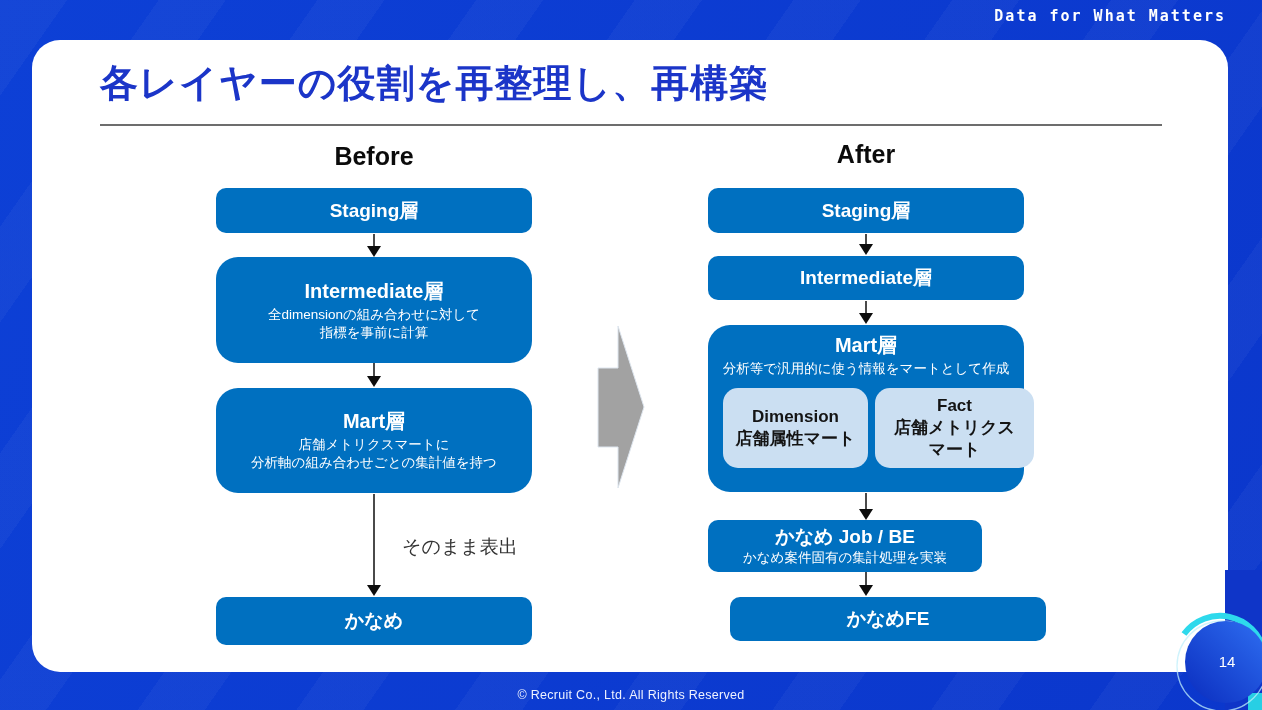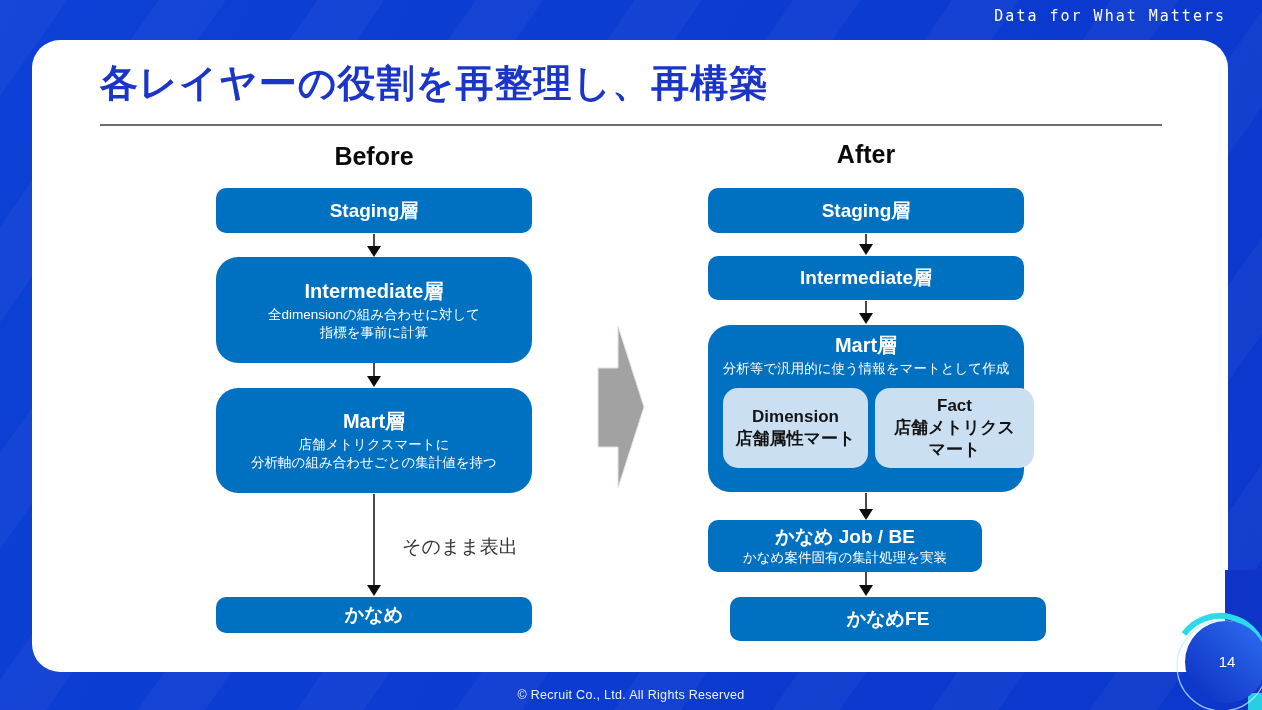--- a/index.html
+++ b/index.html
@@ -10,21 +10,21 @@
     background:linear-gradient(115deg,#0d40d6 0%,#0b37cc 100%);
   }
   .slide::before{
     content:"";position:absolute;inset:0;
     background:repeating-linear-gradient(125deg,rgba(255,255,255,.035) 0 55px,rgba(255,255,255,0) 55px 130px);
     pointer-events:none;
   }
   .logo{
     position:absolute;top:7px;right:36px;color:#fff;
     font-family:"DejaVu Sans Mono","Liberation Mono",monospace;
-    font-size:15px;font-weight:normal;letter-spacing:2px;
+    font-size:15px;font-weight:bold;letter-spacing:2px;
   }
   .card{
     position:absolute;left:32px;top:40px;width:1196px;height:632px;
     background:#ffffff;border-radius:28px;
   }
   .page-title{
     position:absolute;left:100px;top:58px;width:1080px;
     color:#1b35c8;font-size:38px;font-weight:bold;letter-spacing:1px;
   }
   .title-divider{
@@ -117,21 +117,21 @@
     </div>
   </div>
 
   <div class="connector" style="left:367px;top:494px;height:102px;">
     <div class="line"></div>
     <div class="head"></div>
   </div>
 
   <div class="passthrough-label">そのまま表出</div>
 
-  <div class="box" style="left:216px;top:597px;width:316px;height:36px;">
+  <div class="box" style="left:216px;top:597px;width:316px;height:48px;">
     <div class="box-title sm">かなめ</div>
   </div>
 
   <svg class="big-arrow" width="58" height="170" viewBox="0 0 58 170">
     <polygon points="6,46 26,46 26,4 52,85 26,166 26,125 6,125" fill="#a2a2a2" stroke="#dde5ee" stroke-width="1"></polygon>
   </svg>
 
   <div class="box" style="left:708px;top:188px;width:316px;height:45px;">
     <div class="box-title sm">Staging層</div>
   </div>

